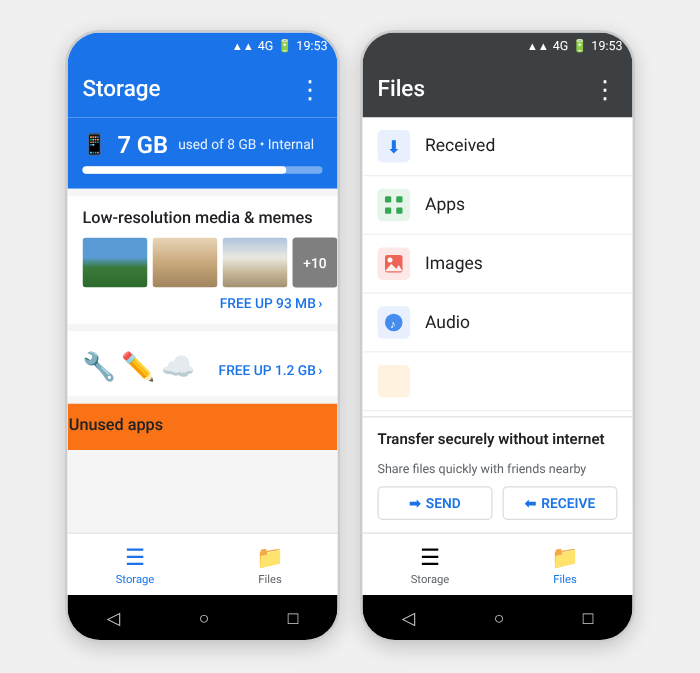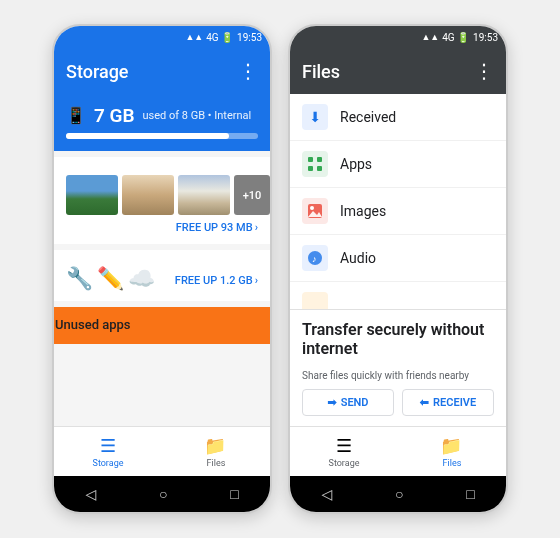--- a/index.html
+++ b/index.html
@@ -288,21 +288,21 @@
     }
 
     
     .transfer-section {
       background: #fff;
       border-top: 1px solid #e0e0e0;
       padding: 10px 12px;
       flex-shrink: 0;
     }
     .transfer-title {
-      font-size: 16px;
+      font-size: 12px;
       font-weight: 600;
       color: #202124;
     }
     .transfer-sub {
       font-size: 10px;
       color: #5f6368;
       margin-top: 12px;
     }
     .transfer-btns {
       display: flex;
@@ -367,20 +367,21 @@
         <span style="font-size:11px;opacity:0.9;">used of 8 GB • Internal</span>
       </div>
       <div class="storage-bar">
         <div class="storage-bar-fill"></div>
       </div>
     </div>
 
     <div class="phone-content">
 
       <div class="section-card">
+        <div class="section-title">Low-resolution media &amp; memes</div>
         <div class="media-thumbs">
           <div class="thumb thumb-1">
             <div class="thumb-mountain"></div>
           </div>
           <div class="thumb thumb-2">
             <div class="thumb-group"></div>
           </div>
           <div class="thumb thumb-3">
             <div class="thumb-animal"></div>
           </div>

